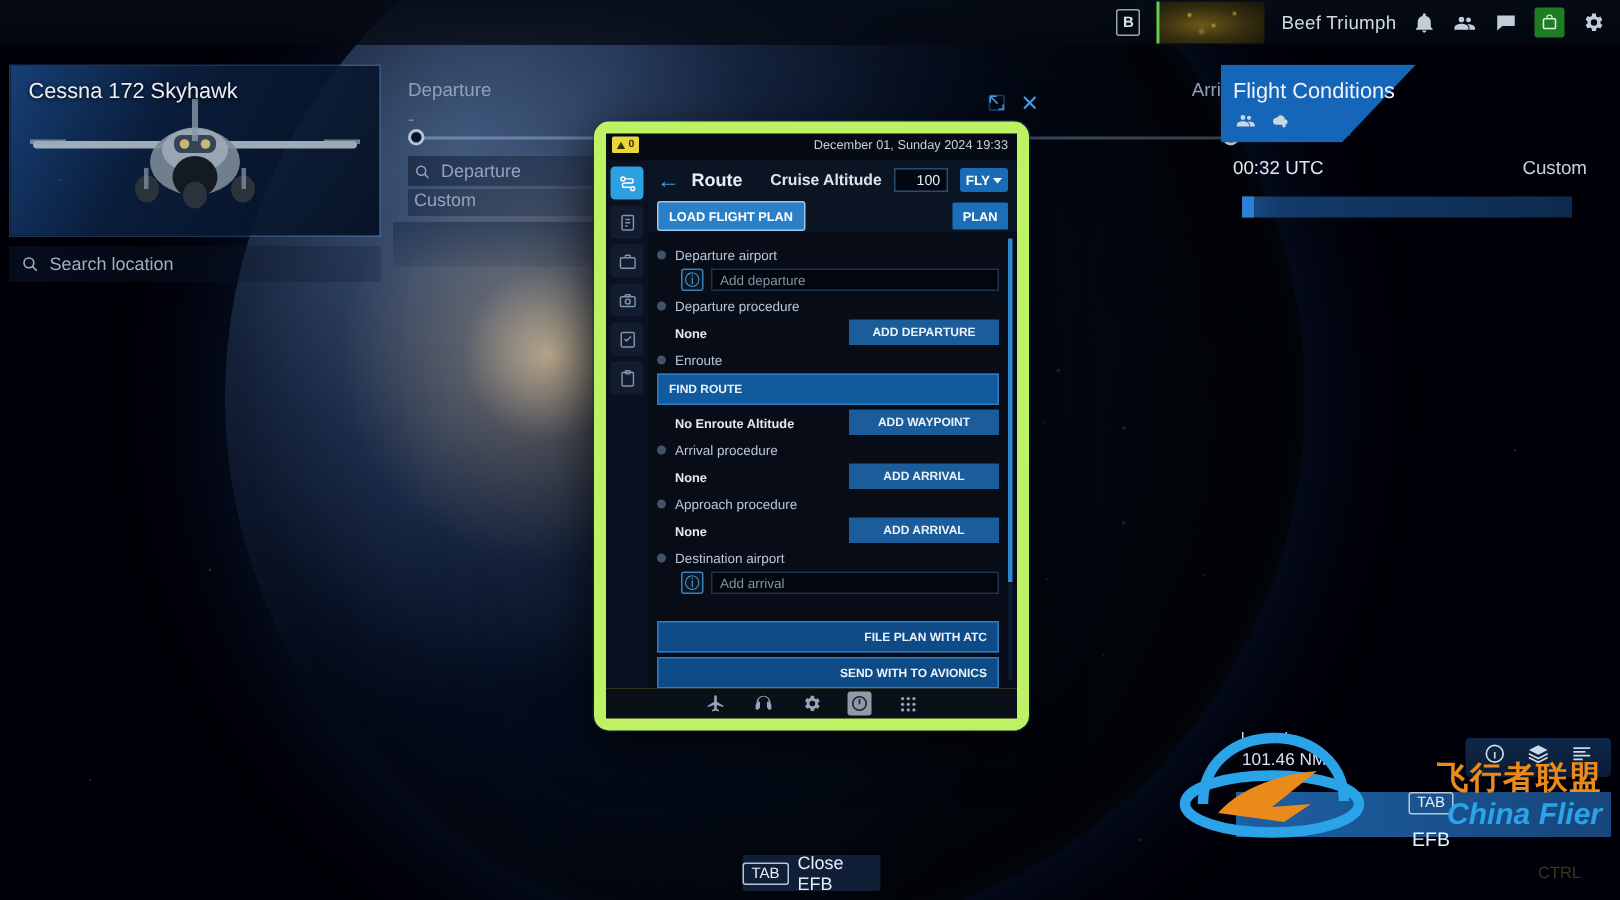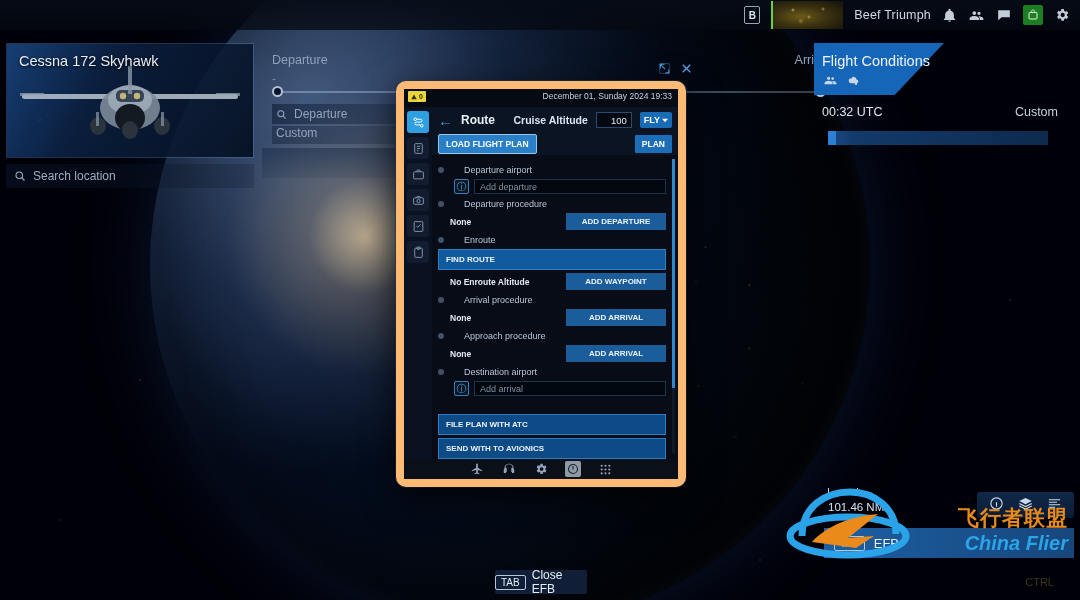--- a/index.html
+++ b/index.html
@@ -169,21 +169,21 @@
     background: linear-gradient(90deg, #1a4d86 0%, #123a6a 12%, #0e2a4e 100%);
   }
   .fc-bar-knob { position:absolute; left:0; top:0; width:8px; height:14px; background:#2b7fd4; }
 
   
   .efb-ctrls { position:absolute; left:656px; top:60px; display:flex; gap:6px; }
   .efb-ctrl { width:16px; height:16px; color:#4da3e8; display:flex; align-items:center; justify-content:center; }
 
   .efb {
     position:absolute; left:396px; top:81px; width:290px; height:406px;
-    background:#fdba74;
+    background:#bef264;
     border-radius:10px;
     box-shadow: 0 10px 34px rgba(0,0,0,.75), 0 0 0 1px rgba(40,70,110,.5);
     overflow:hidden;
   }
   .efb-screen {
     position:absolute; left:8px; top:8px; width:274px; height:370px;
     background:#060a12; overflow:hidden;
   }
   .efb-sidebar {
     position:absolute; left:0; top:18px; width:28px; bottom:0;
@@ -234,21 +234,21 @@
   .reset-btn {
     margin-left:auto; background:#1d6eb8; color:#fff; font-size:8.5px;
     font-weight:bold; padding:4px 7px; border-radius:1px;
   }
   .efb-scroll {
     position:absolute; left:0; right:0; top:48px; bottom:0;
     background:#070c16; overflow:hidden;
   }
   .scroll-inner { position:relative; padding:5px 12px 5px 6px; }
   .sec-head {
-    display:flex; align-items:center; gap:20px;
+    display:flex; align-items:center; gap:6px;
     color:#b9c7d8; font-size:9px; margin:5px 0 4px 0;
   }
   .dot { width:6px; height:6px; border-radius:50%; background:#41536b; flex:0 0 auto; }
   .input-row { display:flex; align-items:center; gap:5px; margin:0 0 4px 16px; }
   .info-ico {
     width:15px; height:15px; border:1px solid #3c7fba; border-radius:2px;
     color:#5ba6e0; font-size:10px; display:flex; align-items:center; justify-content:center;
     background:#0c1726;
   }
   .text-input {
@@ -260,21 +260,21 @@
   .proc-none { color:#e2eaf4; font-size:8.5px; font-weight:bold; margin-left:12px; }
   .proc-btn {
     margin-left:auto; background:#1b5d9b; color:#eaf2fb;
     font-size:8px; font-weight:bold; padding:4px 0; width:100px; text-align:center;
   }
   .wide-btn {
     display:block; width:100%; background:#125a9e; color:#eaf2fb;
     font-size:8px; font-weight:bold; padding:5px 7px; margin-bottom:3px;
     border:1px solid #2b7ec4;
   }
-  .wide-btn.dark { background:#0e4a85; }
+  .wide-btn.dark { background:#0e4a85;text-align:right; }
   .efb-vscroll {
     position:absolute; right:3px; top:52px; bottom:6px; width:3px;
     background:#0d1a2c;
   }
   .efb-vthumb { position:absolute; left:0; top:0; width:3px; height:78%; background:#2f86cf; }
 
   .efb-bottombar {
     position:absolute; left:8px; right:8px; bottom:8px; height:20px;
     display:flex; align-items:center; justify-content:center; gap:16px;
     background:#0b0f17;
@@ -295,21 +295,21 @@
   .map-tools {
     position:absolute; right:6px; top:492px; height:26px;
     display:flex; align-items:center; gap:14px; padding:0 12px;
     background: linear-gradient(180deg, rgba(18,48,86,.85), rgba(12,32,60,.85));
     border-radius:3px; color:#cbd9e8;
   }
   .efb-tab-btn {
     position:absolute; right:6px; top:528px; width:250px; height:30px;
     display:flex; align-items:center; gap:9px; padding-left:10px;
     background: linear-gradient(90deg, #1d5fa3, #17467b);
-    color:#e9f1fa; font-size:13px;
+    color:#e9f1fa; font-size:13px;flex-direction:column;
   }
   .key-cap {
     border:1px solid #b7c6d8; border-radius:2px; padding:1px 5px;
     font-size:10px; color:#e5edf6;
   }
   .close-efb {
     position:absolute; left:495px; top:570px; width:92px; height:24px;
     display:flex; align-items:center; justify-content:center; gap:6px;
     background: rgba(22,42,72,.72); color:#e4ecf6; font-size:12px;
     border-radius:2px;

